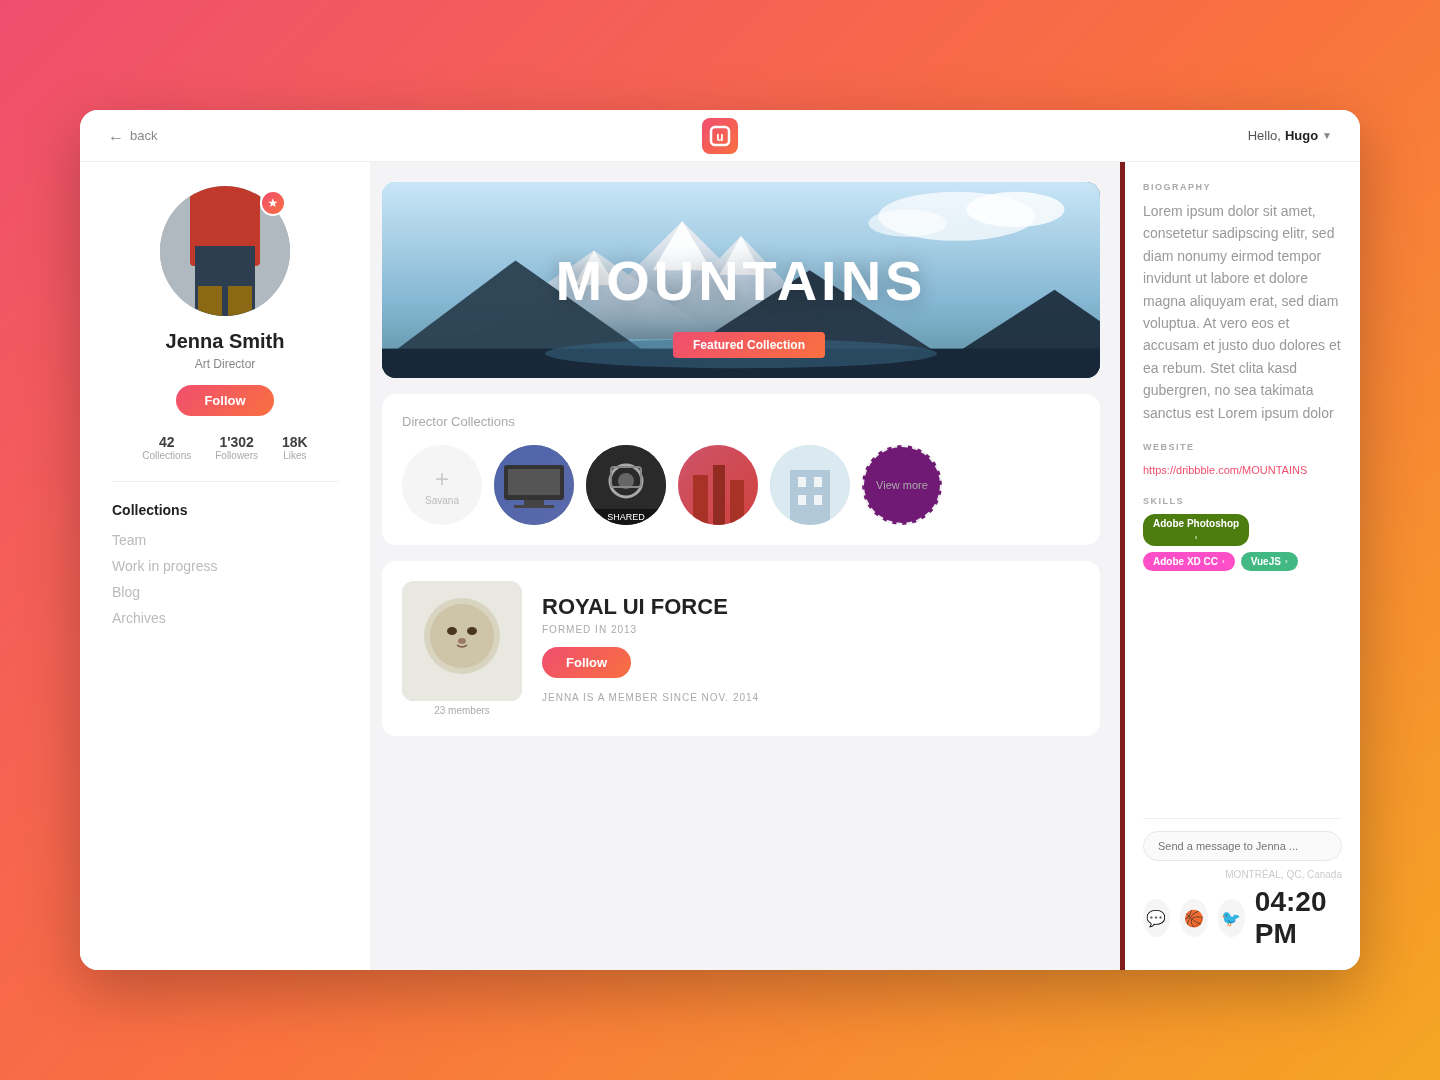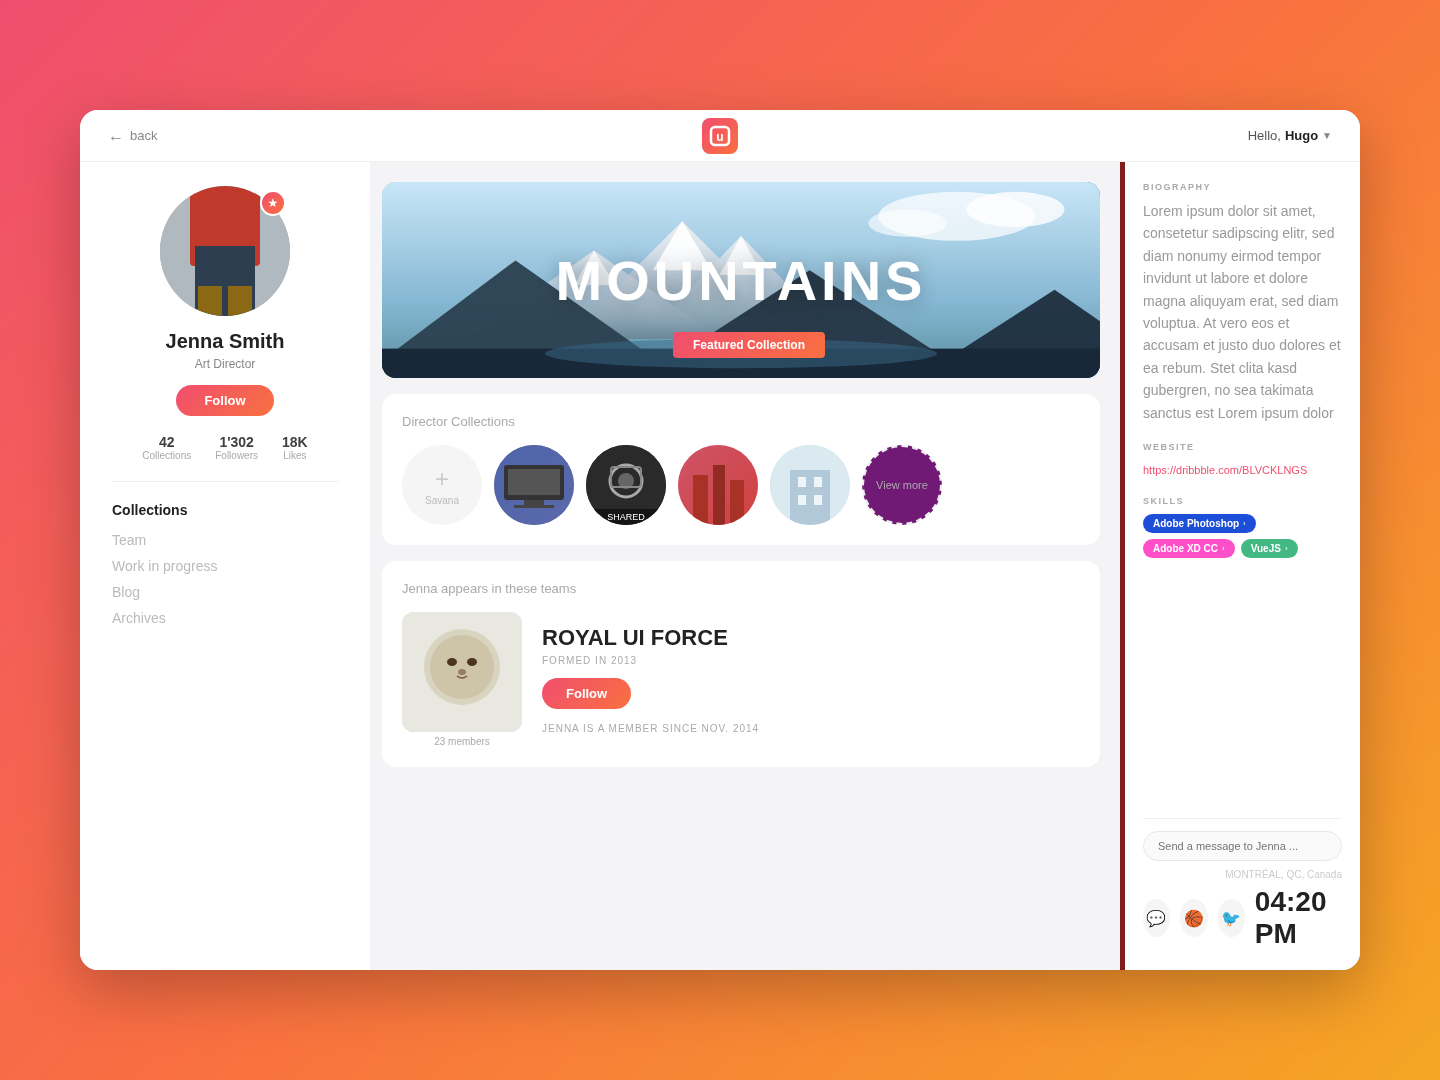--- a/index.html
+++ b/index.html
@@ -423,21 +423,21 @@
       padding: 4px 10px;
       border-radius: 12px;
       font-size: 10px;
       font-weight: 600;
       color: white;
       cursor: pointer;
       display: flex;
       align-items: center;
       gap: 4px;
     }
-    .skill-ps { background: #1d4ed8; }
+    .skill-ps { background: #4d7c0f; flex-direction: column; }
     .skill-xd { background: #ff4fc8; }
     .skill-vue { background: #42b883; }
     .skill-arrow { font-size: 8px; opacity: 0.8; }
 
     .message-input-wrap {
       margin-top: auto;
       padding-top: 12px;
       border-top: 1px solid #f0f0f0;
     }
     .message-input {
@@ -663,21 +663,20 @@
             </svg>
           </div>
 
           <div class="view-more-thumb">
             <span>View more</span>
           </div>
         </div>
       </div>
 
       <div class="team-card">
-        <div class="team-header">Jenna appears in these teams</div>
         <div class="team-row">
           <div class="team-avatar-wrap">
             <div class="team-avatar">
               <svg width="120" height="120" viewBox="0 0 120 120">
                 <rect width="120" height="120" fill="#e8e8e0"></rect>
 
                 <circle cx="60" cy="55" r="32" fill="#d4c9b0"></circle>
 
                 <circle cx="60" cy="55" r="38" fill="#c8bfa0" opacity="0.5"></circle>
 
@@ -703,21 +702,21 @@
 
     <div class="right-panel">
 
       <div class="bio-section">
         <div class="section-label">BIOGRAPHY</div>
         <p class="bio-text">Lorem ipsum dolor sit amet, consetetur sadipscing elitr, sed diam nonumy eirmod tempor invidunt ut labore et dolore magna aliquyam erat, sed diam voluptua. At vero eos et accusam et justo duo dolores et ea rebum. Stet clita kasd gubergren, no sea takimata sanctus est Lorem ipsum dolor</p>
       </div>
 
       <div class="bio-section">
         <div class="section-label">WEBSITE</div>
-        <a class="website-link" href="#">https://dribbble.com/BLVCKLNGS</a>
+        <a class="website-link" href="#">https://dribbble.com/MOUNTAINS</a>
       </div>
 
       <div class="bio-section">
         <div class="section-label">SKILLS</div>
         <div class="skills-row">
           <span class="skill-badge skill-ps">
             <span>Adobe Photoshop</span>
             <span class="skill-arrow">›</span>
           </span>
           <span class="skill-badge skill-xd">

